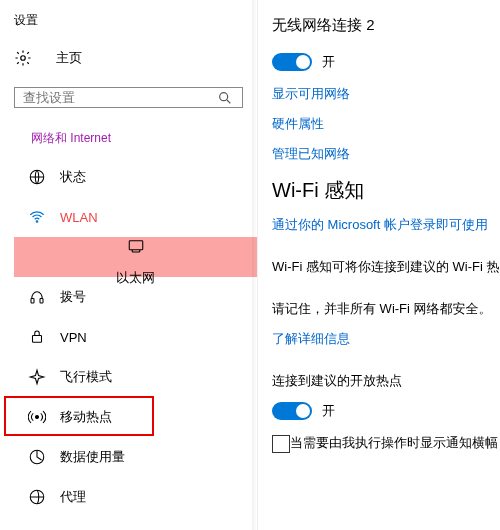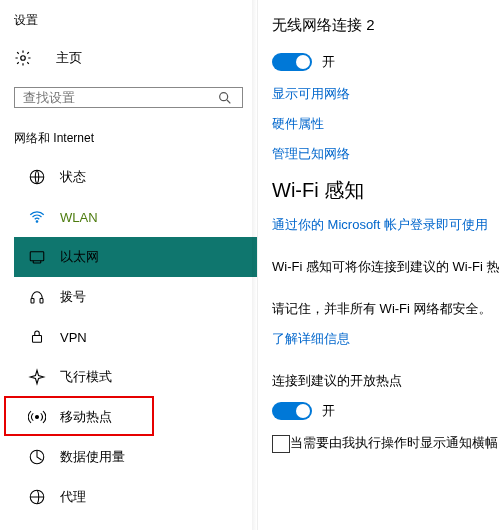--- a/index.html
+++ b/index.html
@@ -52,34 +52,35 @@
     flex: 1;
     border: none;
     outline: none;
     font-family: inherit;
     font-size: 13px;
     color: #555;
   }
   .section-label {
     padding: 8px 14px 10px 14px;
     font-size: 12px;
-    color: #000000;
+    color: #a21caf;
+    margin-left: 17px;
   }
   .nav-list { }
   .nav-item {
     display: flex;
     align-items: center;
     padding: 0 14px;
     gap: 14px;
     height: 40px;
     cursor: default;
     margin-left: 14px;
   }
-  .nav-item.selected { background: #0f766e; }
-  .nav-item.active-blue { color: #4d7c0f; }
+  .nav-item.selected { background: #fca5a5; flex-direction: column; }
+  .nav-item.active-blue { color: #ef4444; }
   .nav-item.active-blue .icon svg { stroke: #0078d7; }
   .nav-item .label { font-size: 13px; }
   .highlight-box {
     position: absolute;
     border: 2px solid #e60000;
     pointer-events: none;
   }
   .main {
     flex: 1;
     padding: 16px 0 0 14px;

